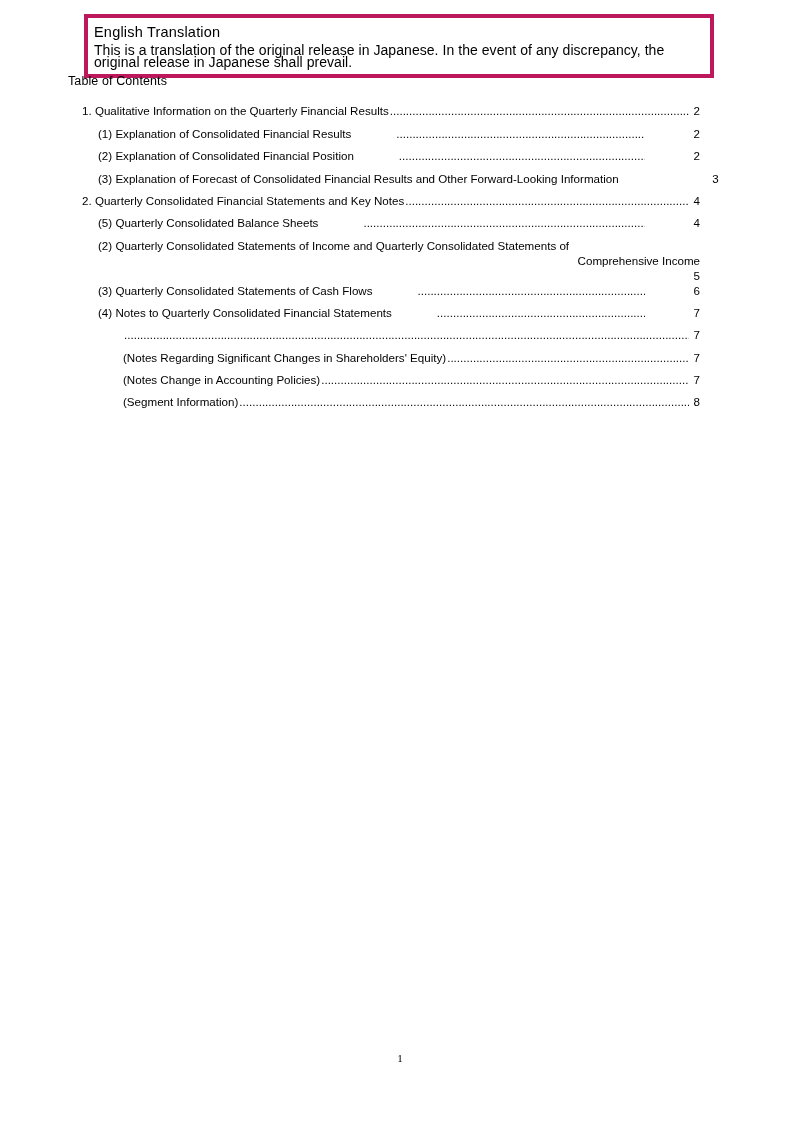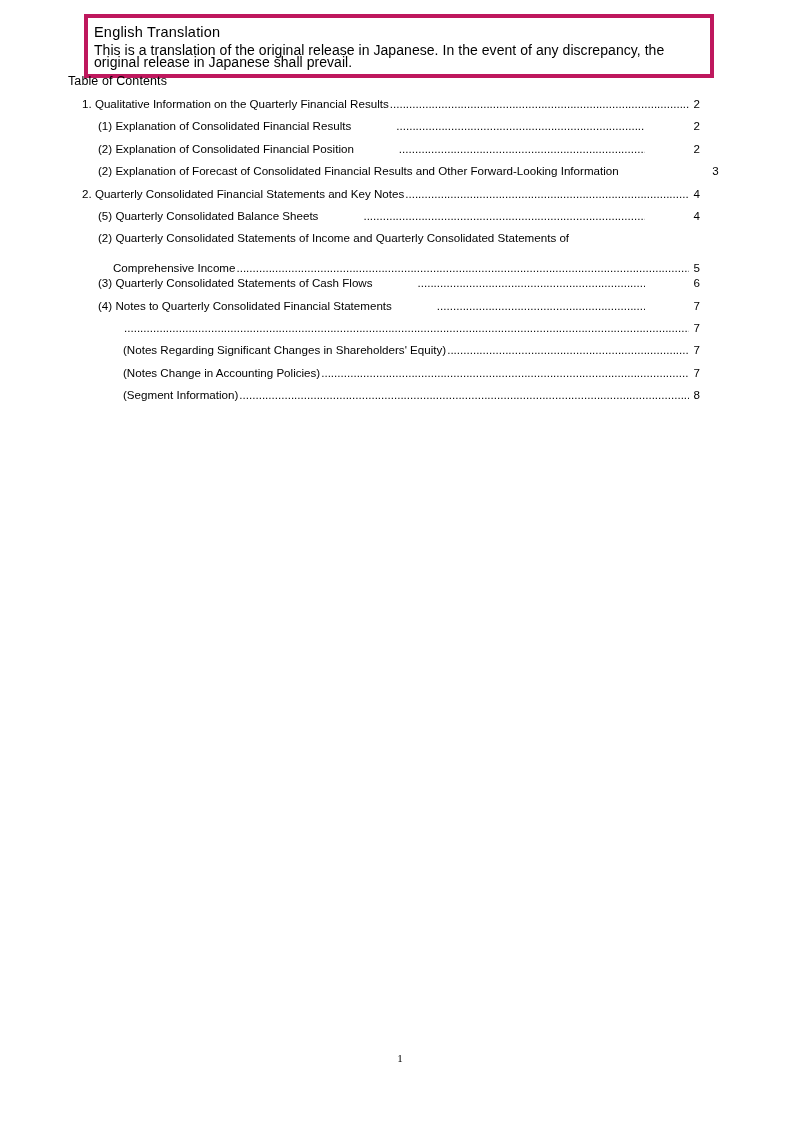--- a/index.html
+++ b/index.html
@@ -54,20 +54,21 @@
     text-align: right;
   }
   .toc {
     position: absolute;
     left: 68px;
     top: 96px;
     width: 632px;
   }
   .toc-row {
     display: flex;
+    align-items: flex-end;
     font-size: 11.6px;
     line-height: 15px;
     height: 22.4px;
     white-space: nowrap;
   }
   .toc-label {
     flex: 0 0 auto;
   }
   .toc-dots {
     flex: 1 1 auto;
@@ -89,20 +90,21 @@
   .lvl-4 { padding-left: 55px; }
 
   .toc-continuation {
     font-size: 11.6px;
     line-height: 15px;
     height: 22.4px;
     display: flex;
     align-items: flex-end;
     padding-left: 45px;
     white-space: nowrap;
+    flex-direction: column;
   }
 
   
   .footer-page {
     position: absolute;
     left: 0;
     top: 1052px;
     width: 800px;
     text-align: center;
     font-size: 11px;
@@ -131,21 +133,21 @@
         <span class="toc-label">(1) Explanation of Consolidated Financial Results</span>
         <span class="toc-dots">........................................................................................................................................................................................................</span>
         <span class="toc-page">2</span>
       </div>
       <div class="toc-row lvl-2">
         <span class="toc-label">(2) Explanation of Consolidated Financial Position</span>
         <span class="toc-dots">........................................................................................................................................................................................................</span>
         <span class="toc-page">2</span>
       </div>
       <div class="toc-row lvl-2">
-        <span class="toc-label">(2) Explanation of Forecast of Consolidated Financial Results and Other Forward-Looking Information</span>
+        <span class="toc-label">(3) Explanation of Forecast of Consolidated Financial Results and Other Forward-Looking Information</span>
         <span class="toc-dots">........................................................................................................................................................................................................</span>
         <span class="toc-page">3</span>
       </div>
       <div class="toc-row lvl-1">
         <span class="toc-label">2. Quarterly Consolidated Financial Statements and Key Notes</span>
         <span class="toc-dots">........................................................................................................................................................................................................</span>
         <span class="toc-page">4</span>
       </div>
       <div class="toc-row lvl-2">
         <span class="toc-label">(5) Quarterly Consolidated Balance Sheets</span>

